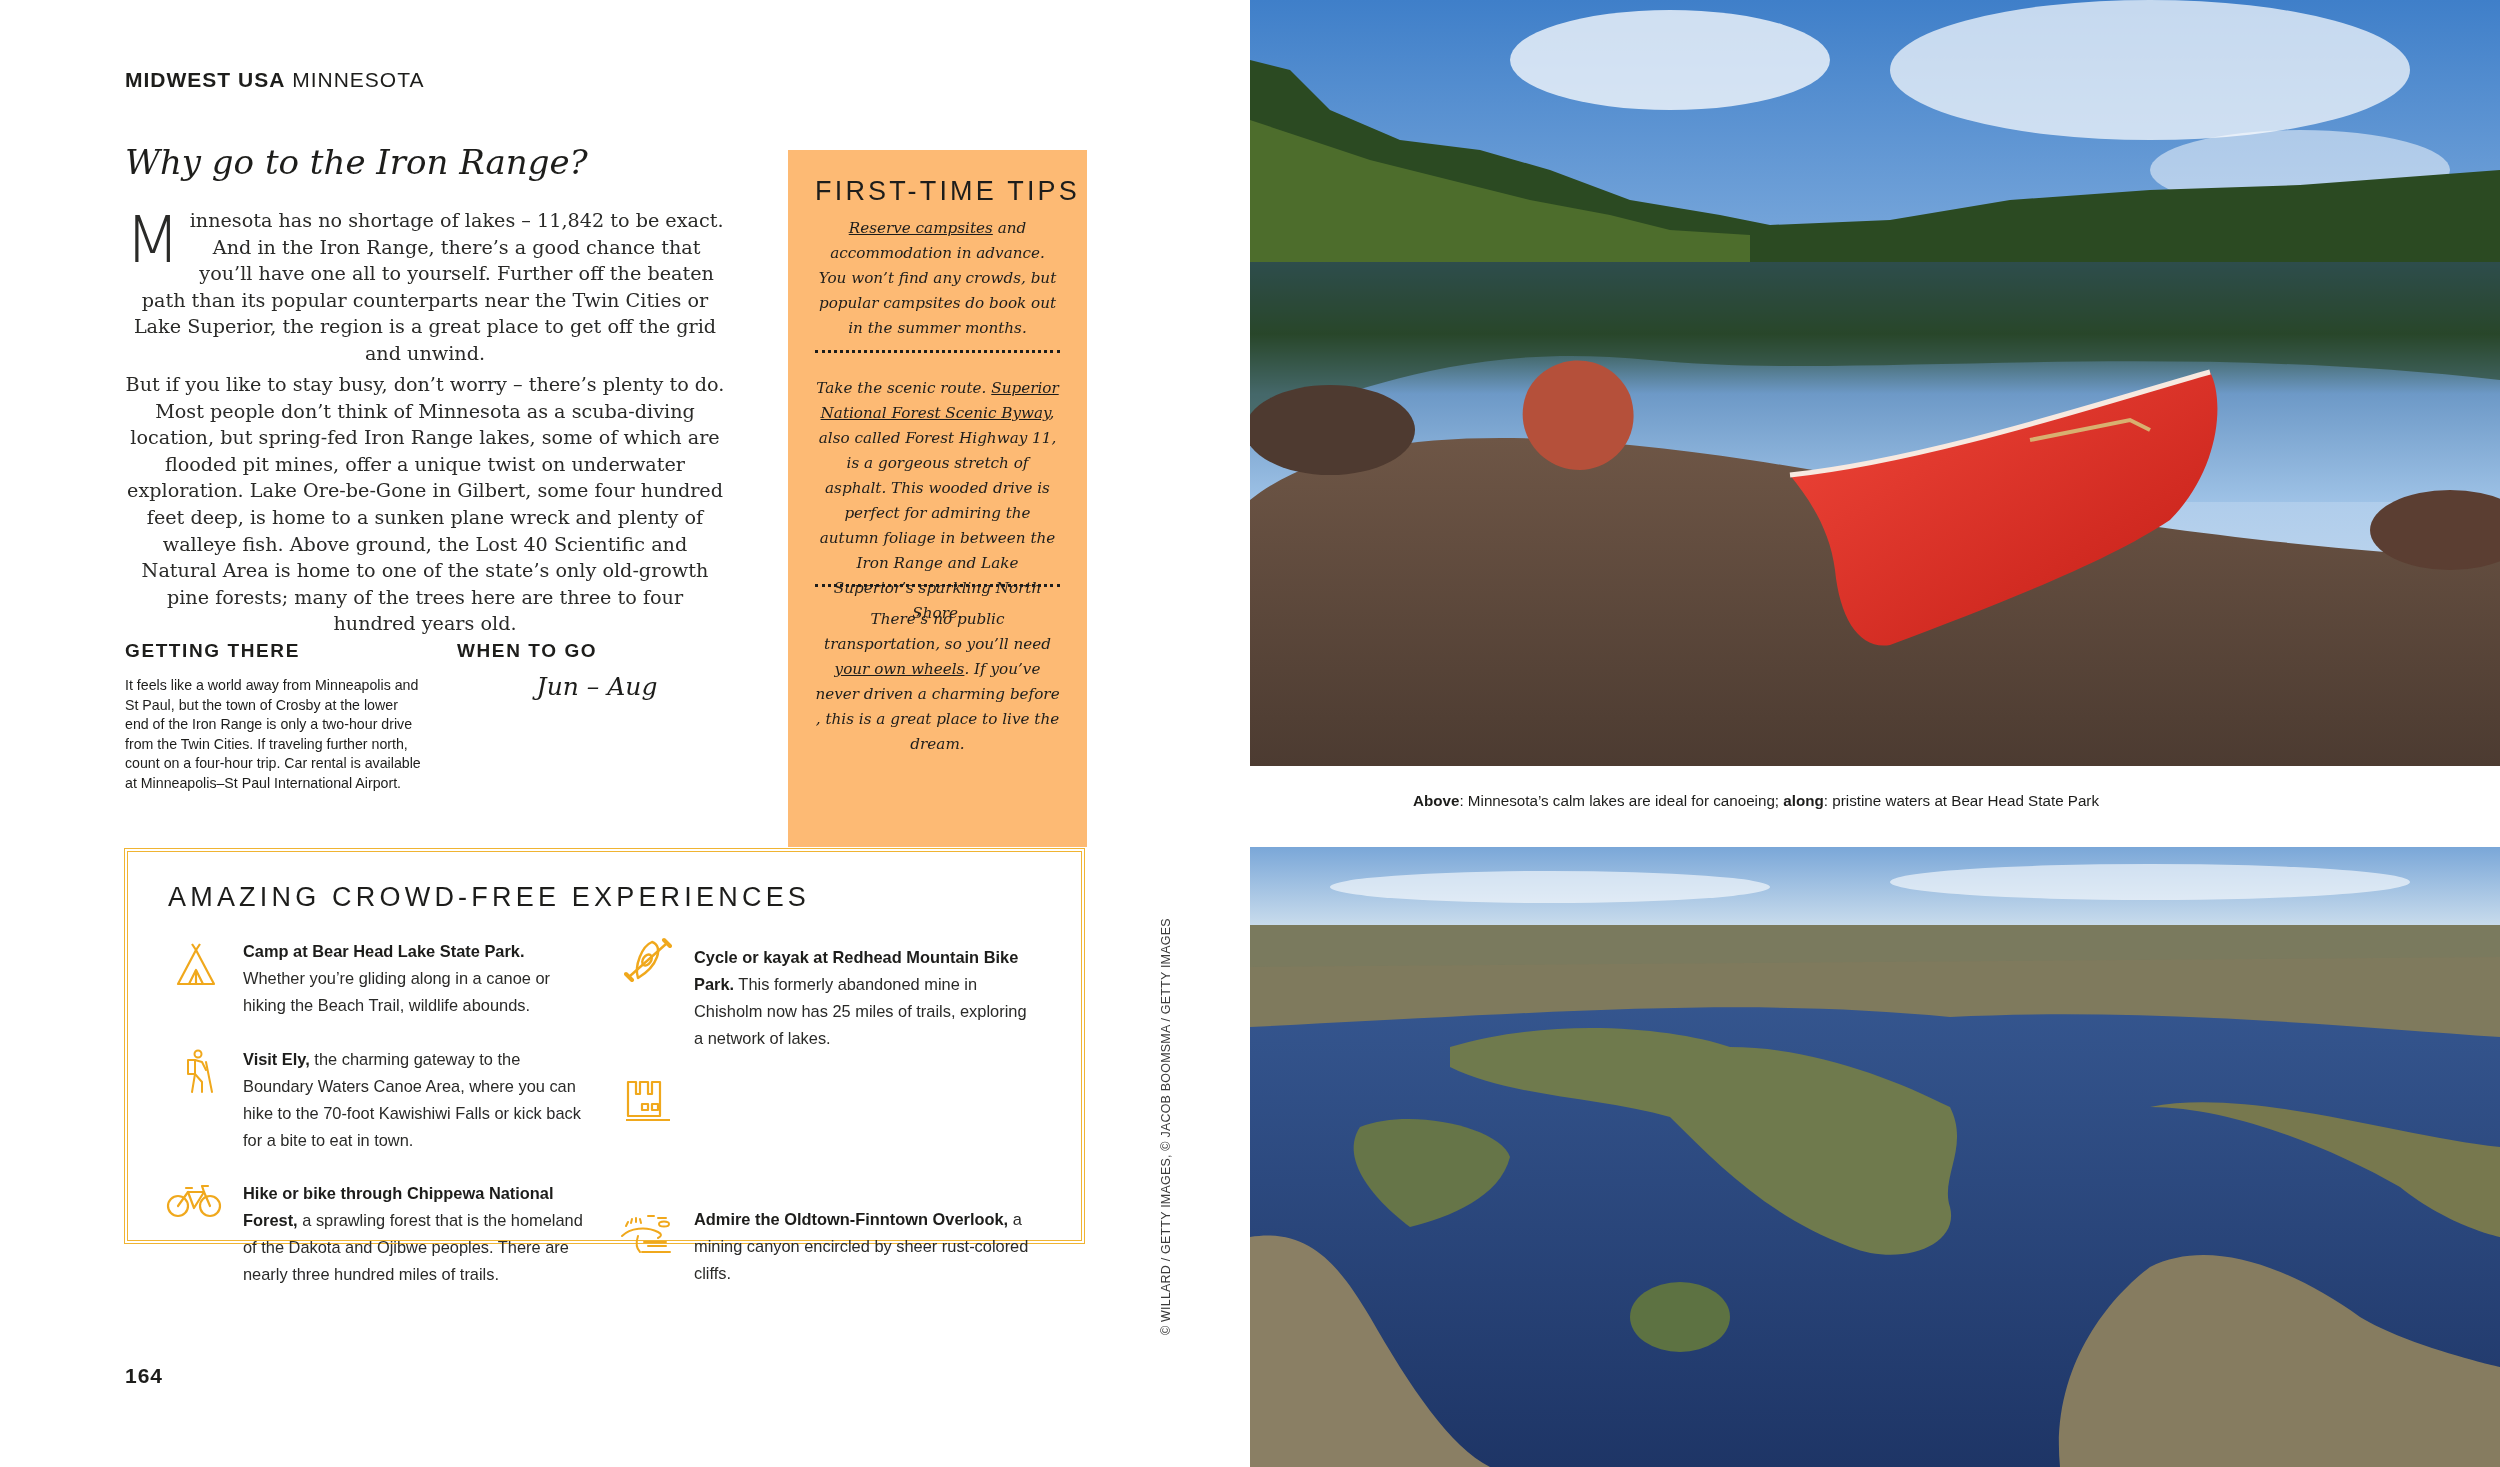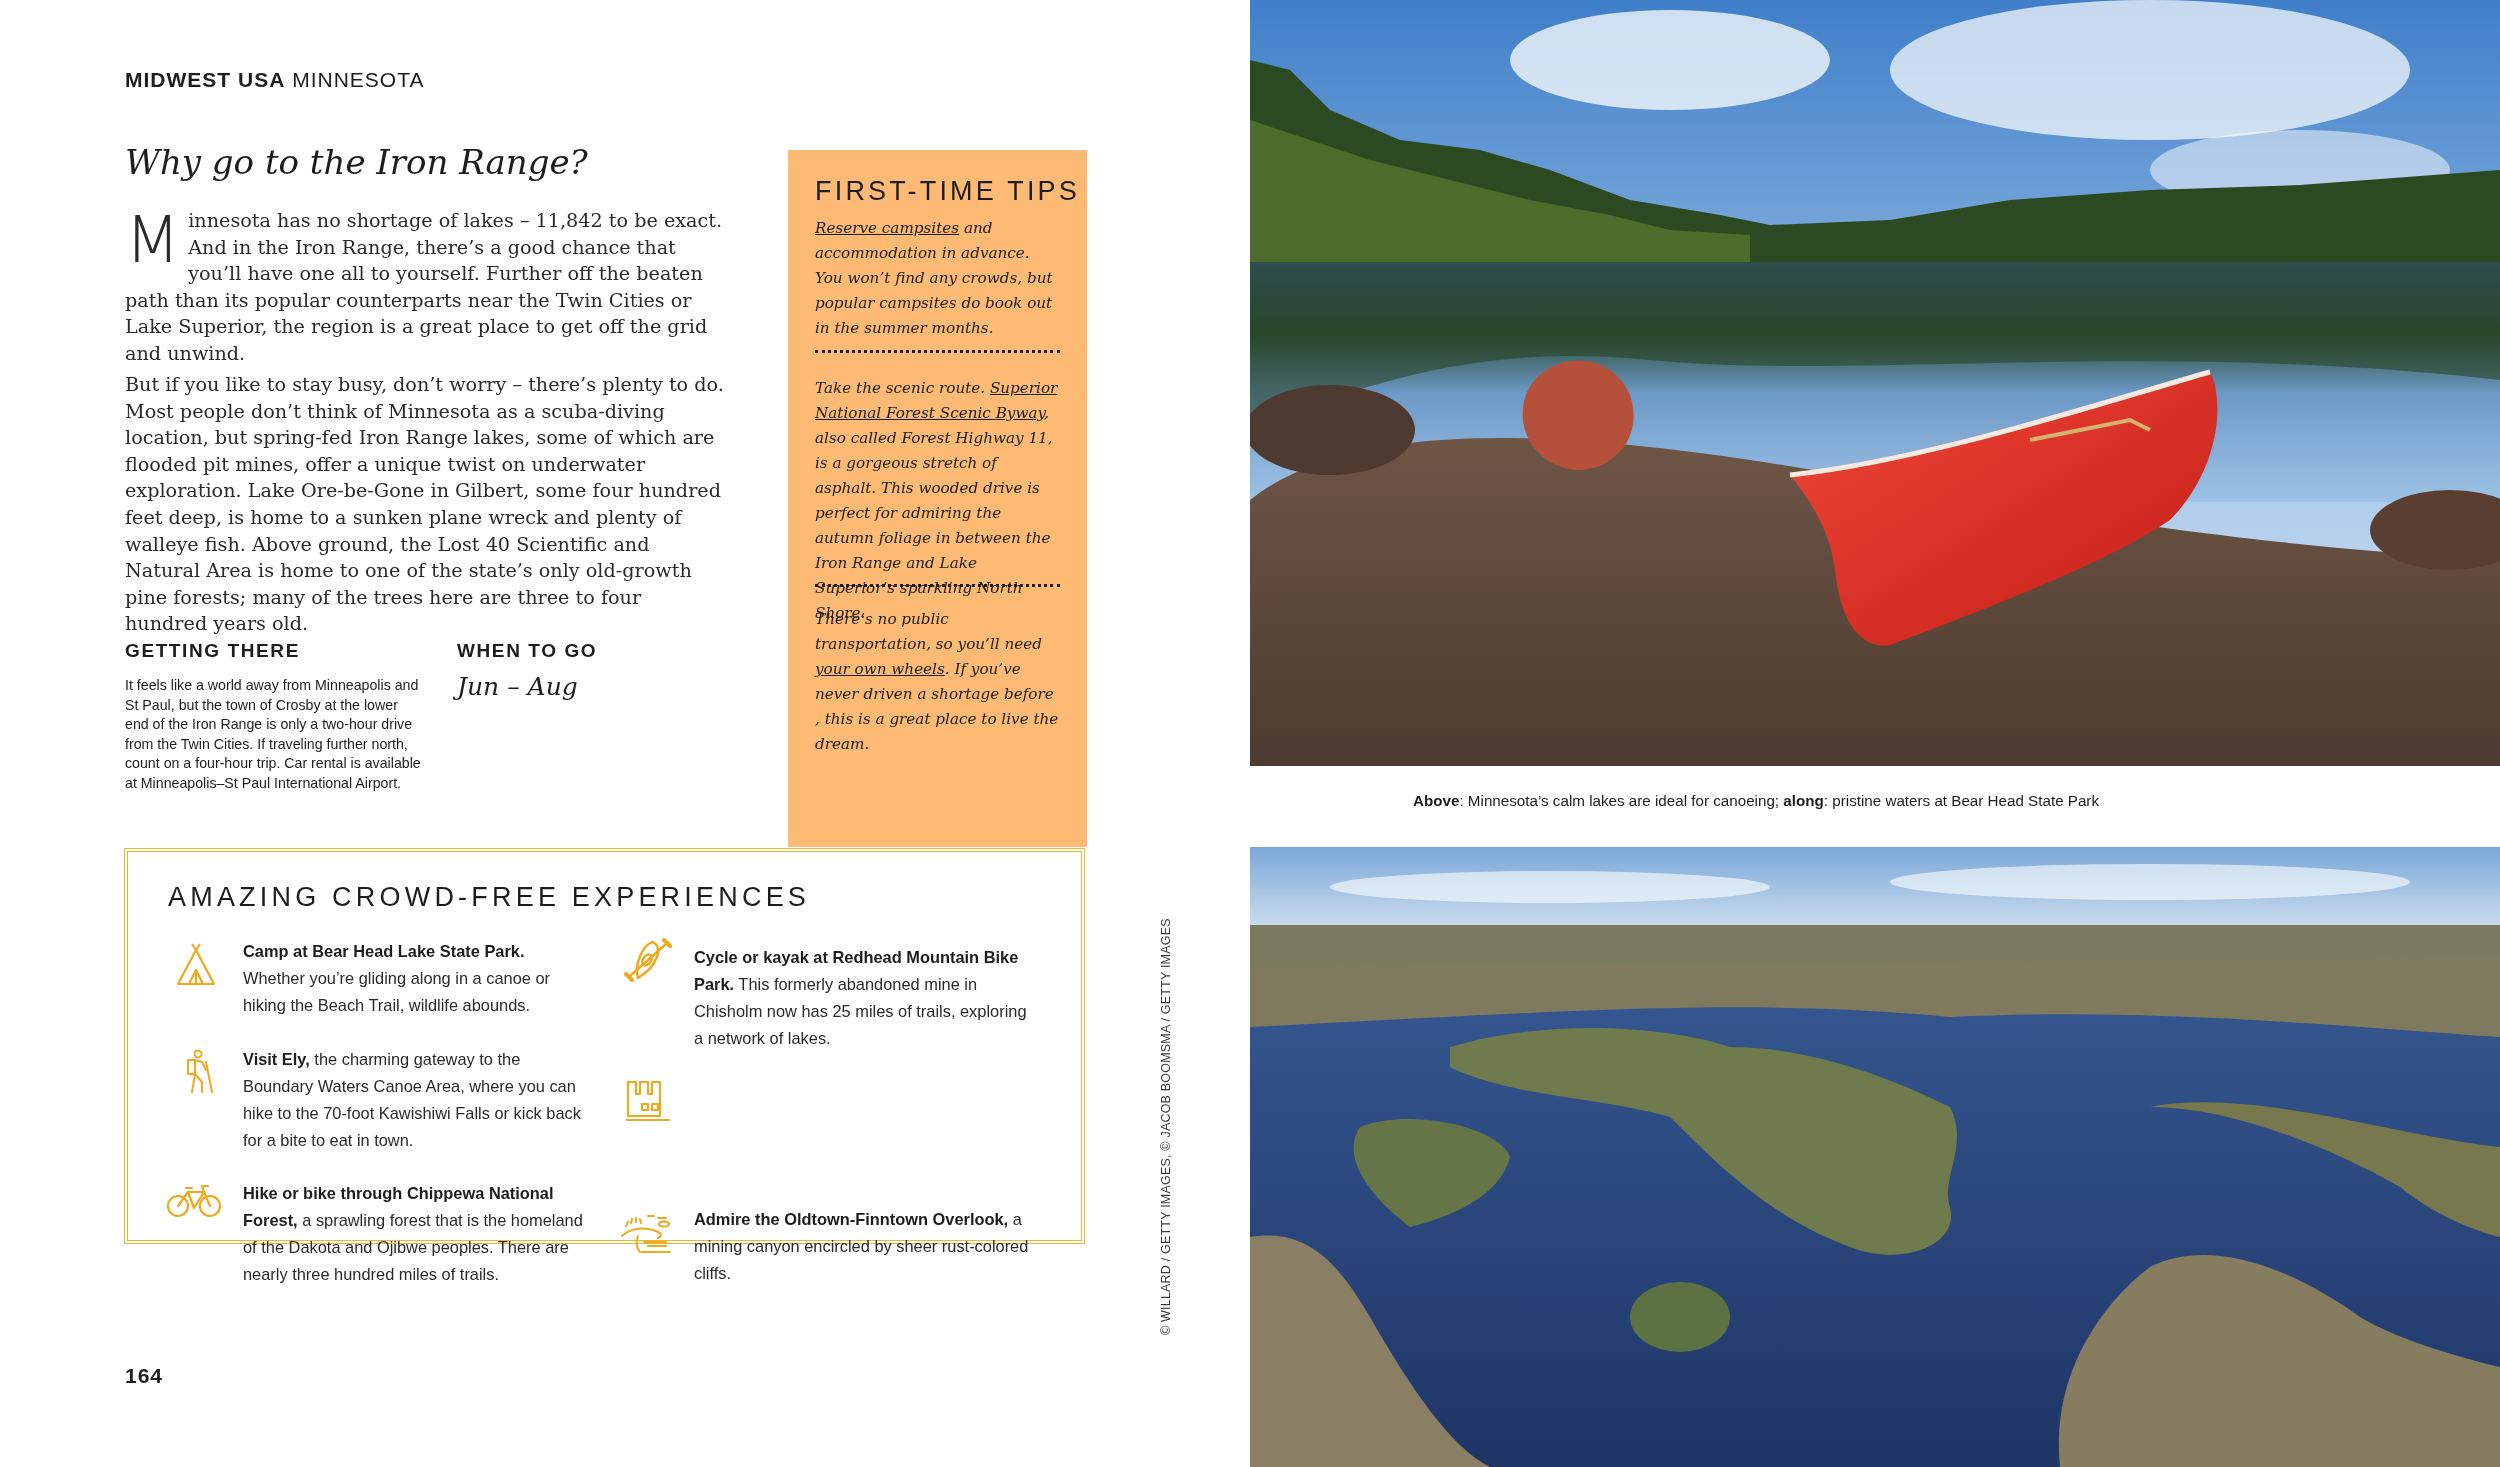--- a/index.html
+++ b/index.html
@@ -1,18 +1,18 @@
 <!DOCTYPE html>
 <html><head>
 <meta charset="utf-8">
 <style>
   html, body { margin:0; padding:0; }
   body { width:2500px; height:1467px; position:relative; background:#ffffff; overflow:hidden; color:#1d1d1b; }
   .sans { font-family: "Liberation Sans", "DejaVu Sans", sans-serif; }
-  .serif { font-family: "DejaVu Serif", "Liberation Serif", serif; }
+  .serif { font-family: "DejaVu Serif", "Liberation Serif", serif; text-align: center; }
 
   .running-head { position:absolute; left:125px; top:68px; font-size:21px; letter-spacing:1px; }
   .running-head b { font-weight:700; }
   .running-head span.light { font-weight:400; }
 
   .title { position:absolute; left:125px; top:142px; font-size:34px; font-style:italic; font-weight:400; margin:0; color:#1d1d1b; }
 
   .body-col { position:absolute; left:125px; width:600px; font-size:19.2px; line-height:26.6px; color:#2a2a28; }
   .body-col p { margin:0; }
   #p1 { top:208px; }
@@ -88,21 +88,21 @@
   <h2 class="sans">FIRST-TIME TIPS</h2>
   <div class="tip serif" id="tip1">
     <u>Reserve campsites</u><span> and accommodation in advance. You won’t find any crowds, but popular campsites do book out in the summer months.</span>
   </div>
   <div class="dots" id="dots1"></div>
   <div class="tip serif" id="tip2">
     <span>Take the scenic route. </span><u>Superior National Forest Scenic Byway</u><span>, also called Forest Highway 11, is a gorgeous stretch of asphalt. This wooded drive is perfect for admiring the autumn foliage in between the Iron Range and Lake Superior’s sparkling North Shore.</span>
   </div>
   <div class="dots" id="dots2"></div>
   <div class="tip serif" id="tip3">
-    <span>There’s no public transportation, so you’ll need </span><u>your own wheels</u><span>. If you’ve never driven a shortage before , this is a great place to live the dream.</span>
+    <span>There’s no public transportation, so you’ll need </span><u>your own wheels</u><span>. If you’ve never driven a charming before , this is a great place to live the dream.</span>
   </div>
 </aside>
 
 <section class="exp-box sans">
   <h2>AMAZING CROWD-FREE EXPERIENCES</h2>
 
   <div class="exp-icon" style="left:44px;top:88px;">
     <svg viewBox="0 0 48 48" fill="none" stroke="#f0a81c" stroke-width="2.2" stroke-linejoin="round">
         <path d="M20 4 L24 10 L28 4"></path>
         <path d="M24 10 L6 44 L42 44 Z"></path>

